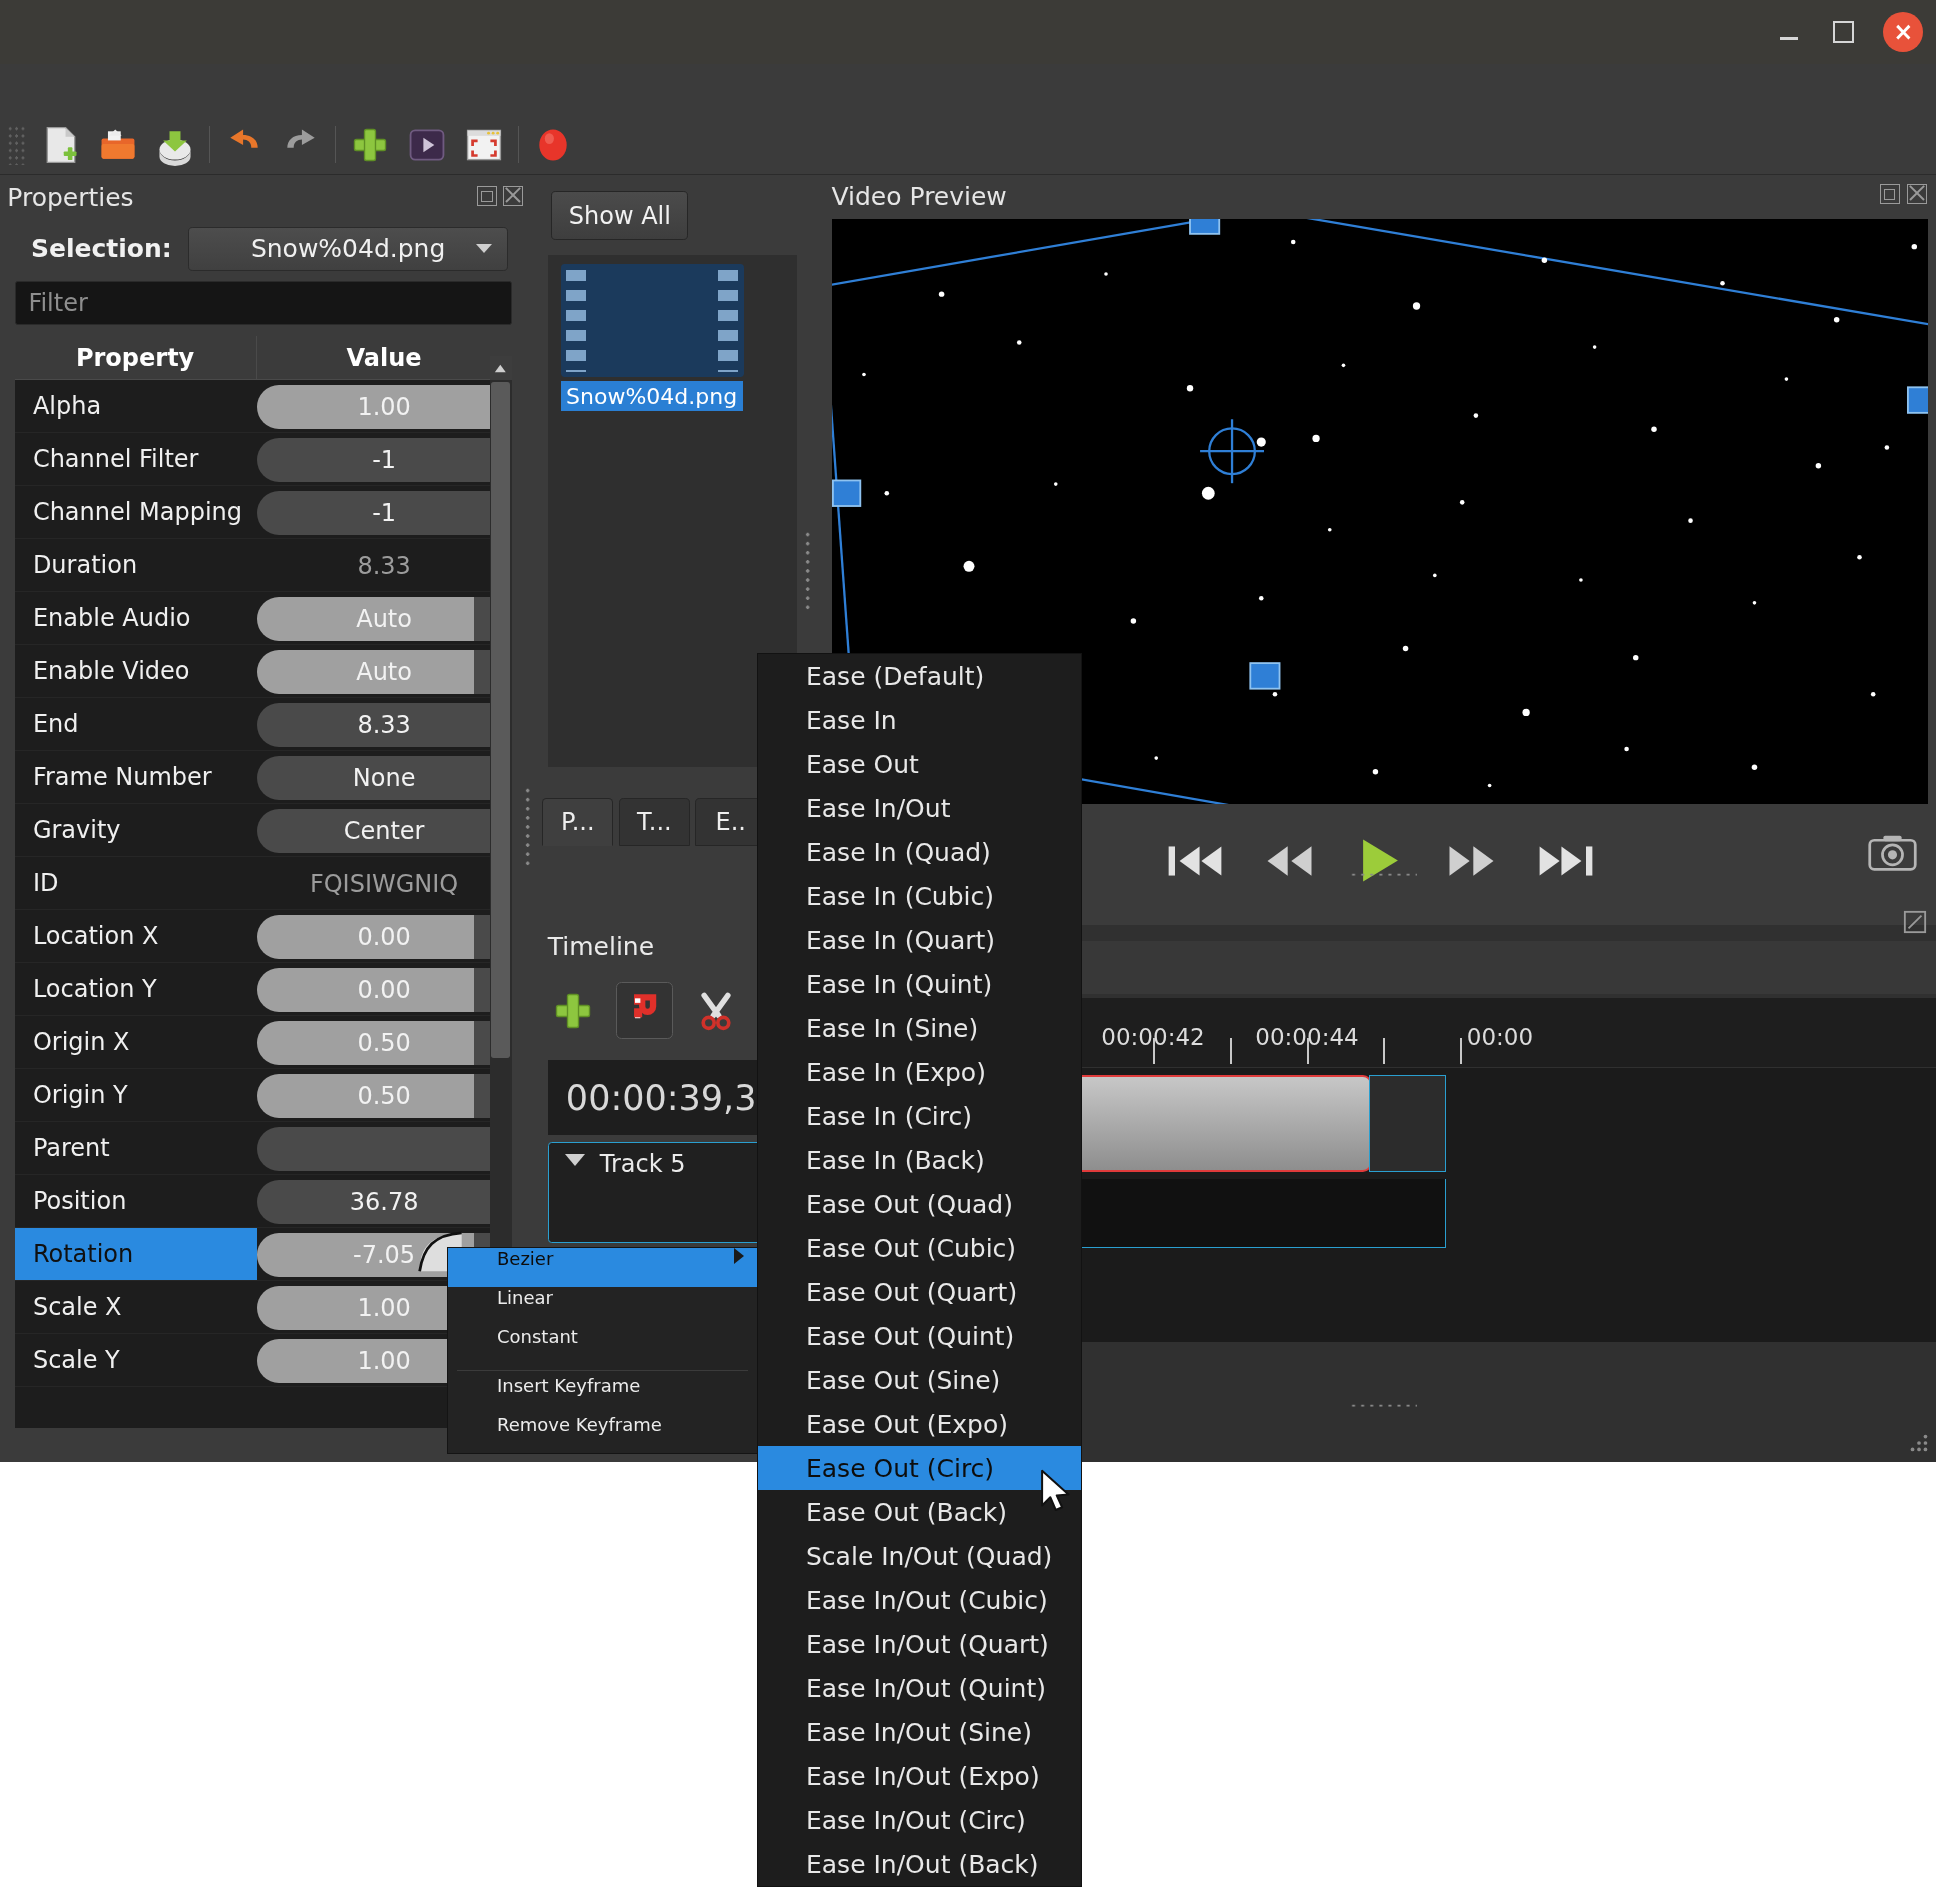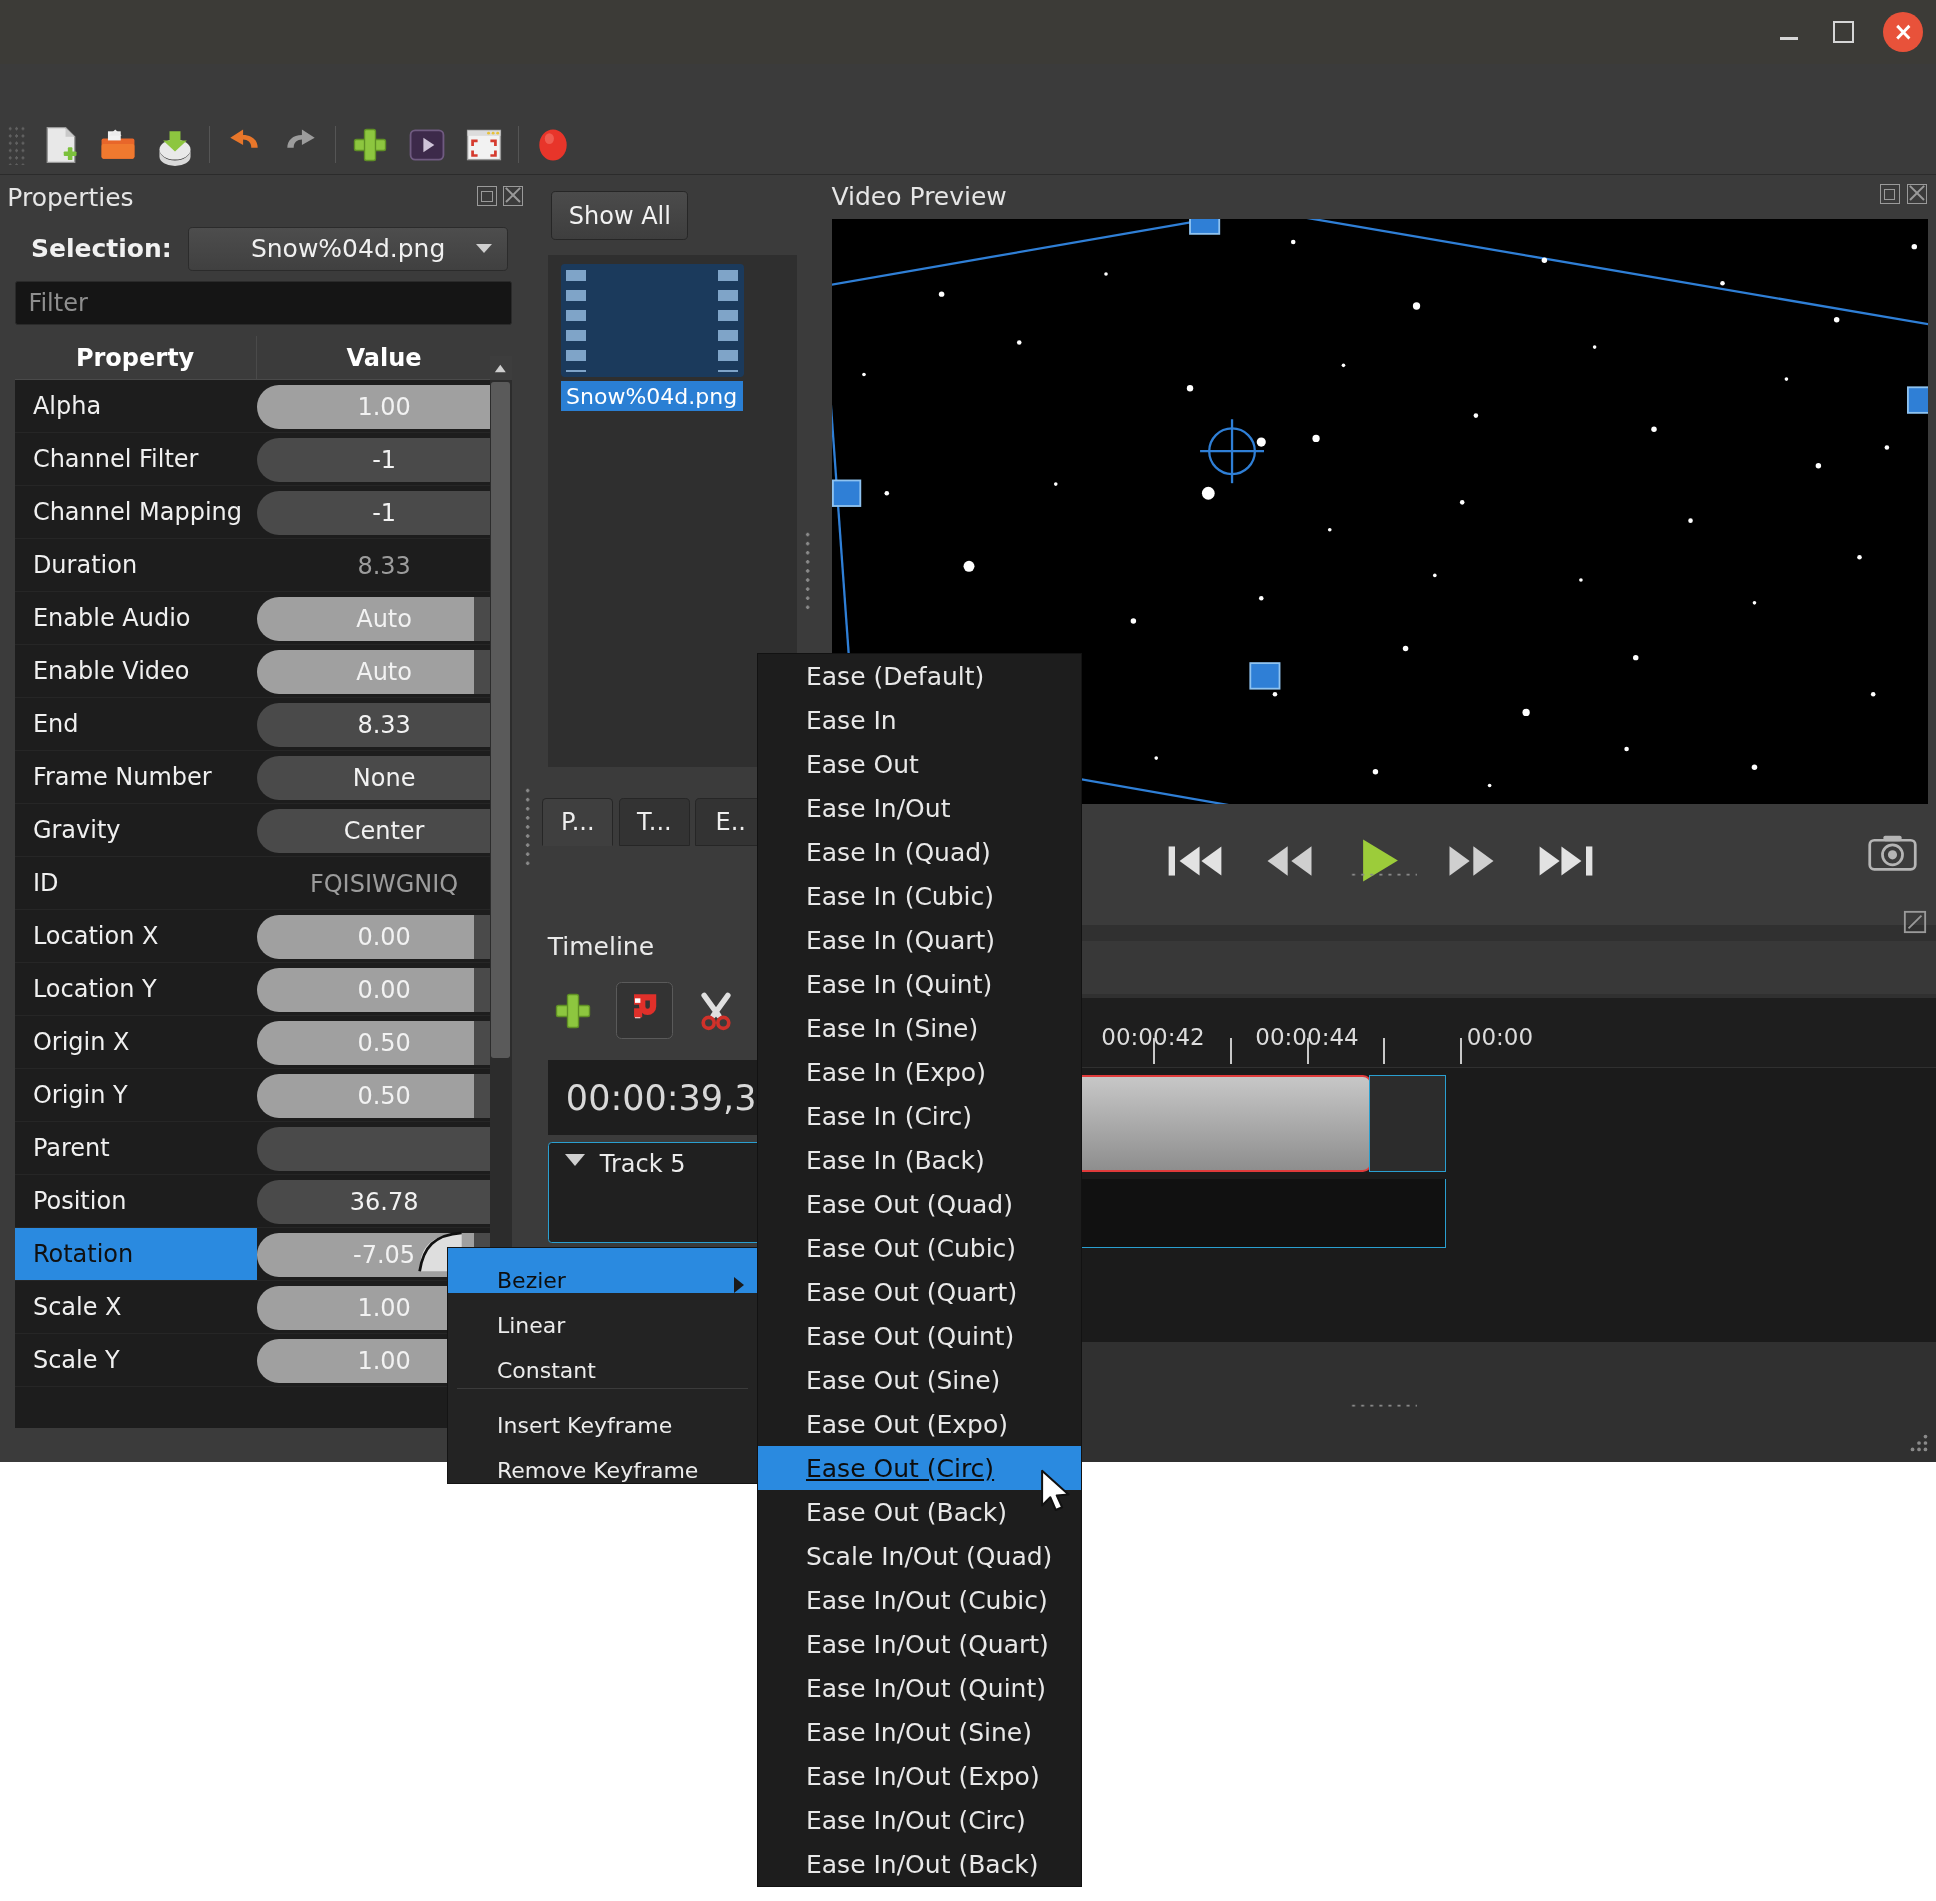--- a/index.html
+++ b/index.html
@@ -158,31 +158,31 @@
     background:linear-gradient(#1b64b8,#1fb0c8);
     clip-path:polygon(0 0,100% 0,50% 100%); border-radius:20px 20px 0 0; }
   .kfdot { position:absolute; width:20px; height:20px; border-radius:50%; background:#a8a8a8;
     border:1.8px solid #777; }
   .audiocircles { position:absolute; top:5.5px; width:55px; height:42px; }
   .audiocircles i { position:absolute; top:0; width:27.4px; height:31px; border-radius:50%;
     background:#2f79c7; }
 
   
   .ctxmenu { position:absolute; background:#232323; border:0.9px solid #141414; z-index:60; }
-  .ctxitem { height:45px; display:flex; align-items:flex-end; padding:0 24px 0 49px;
-    color:#ececec; font-size:22px; white-space:nowrap; cursor:pointer; position:relative;}
+  .ctxitem { height:39px; display:flex; align-items:flex-start; padding:0 24px 0 49px;
+    color:#ececec; font-size:18px; white-space:nowrap; cursor:pointer; position:relative;}
   .ctxitem.hl { background:#2a8ae0; color:#0d0d0d; }
   .ctxitem .subarrow { position:absolute; right:12.8px; width:0; height:0;
     border-top:8.2px solid transparent; border-bottom:8.2px solid transparent; border-left:10px solid #1a1a1a;}
   .ctxsep { height:0.9px; background:#3b3b3b; margin:4.6px 9.1px; }
 
   .submenu { position:absolute; background:#1d1d1d; border:0.9px solid #121212; z-index:70; }
   .subitem { height:44px; display:flex; align-items:center; padding:0 27.4px 0 48px;
     color:#e8e8e8; font-size:25px; white-space:nowrap; cursor:pointer; }
-  .subitem.hl { background:#2a8ae0; color:#0d0d0d;text-decoration:underline; }
+  .subitem.hl { background:#2a8ae0; color:#0d0d0d; }
 
   
   .cursor { position:absolute; z-index:99; pointer-events:none; }
   
   .bottomfill { position:absolute; left:0; top:1462px; width:1936px; height:440px; background:#fff; }
 </style>
 </head>
 <body>
 
 <div class="app">

